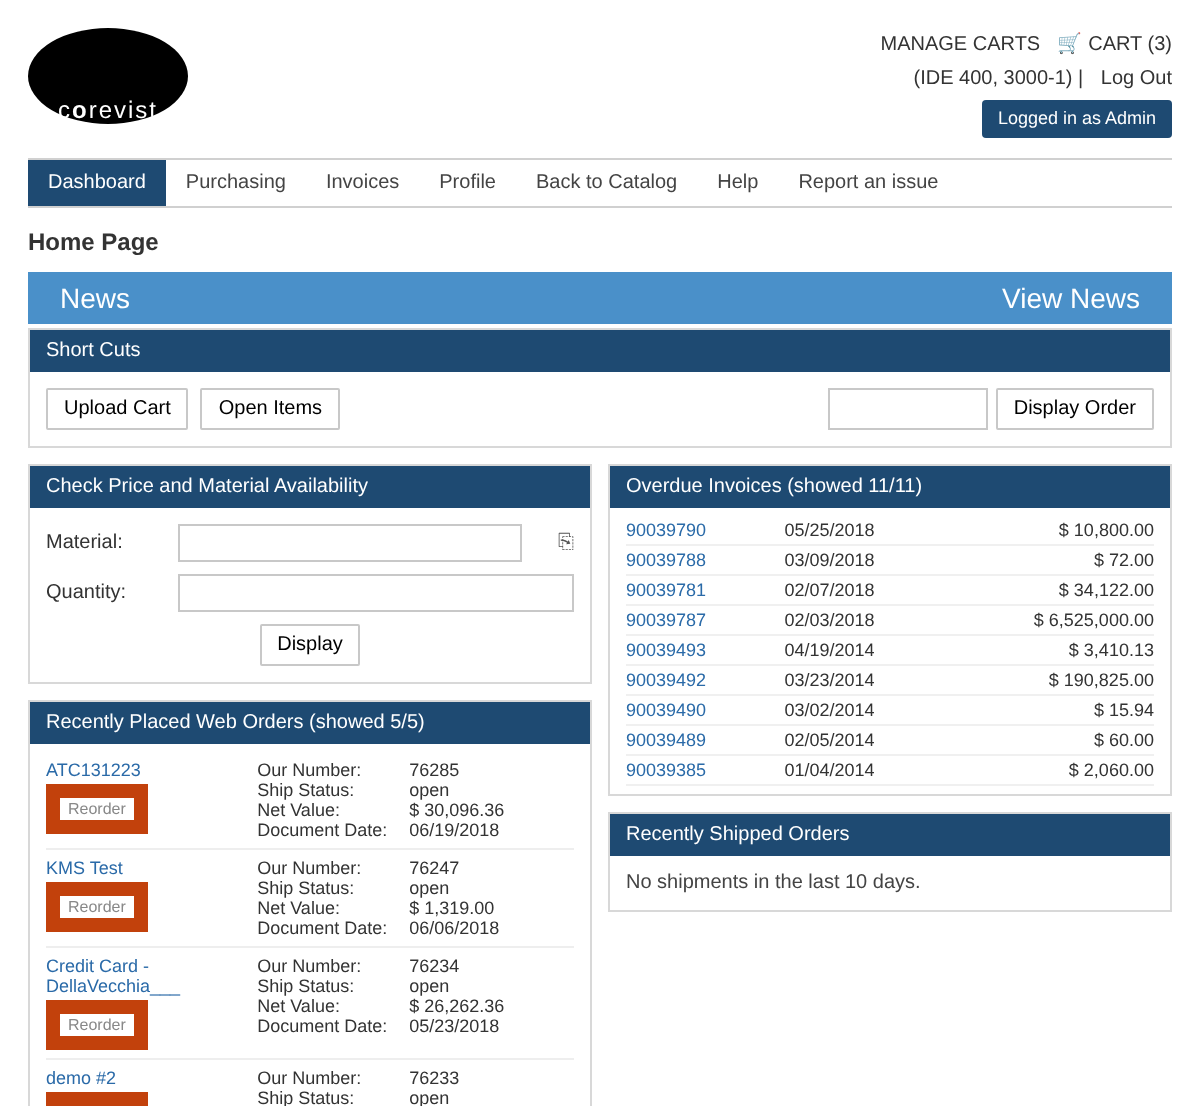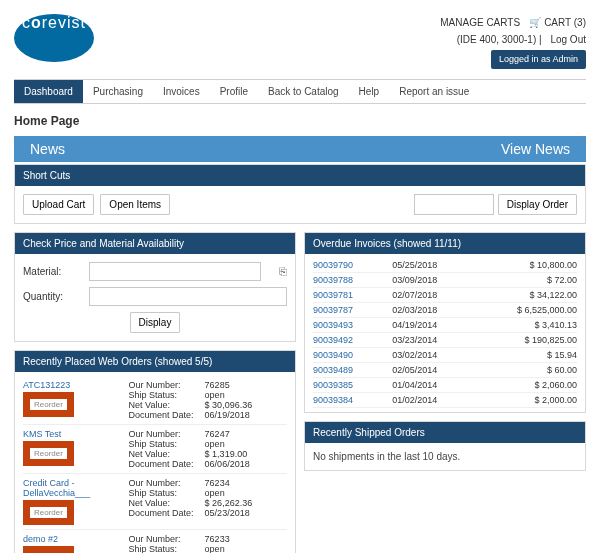--- a/index.html
+++ b/index.html
@@ -1,19 +1,19 @@
 <!DOCTYPE html>
 <html><head>
 <meta charset="utf-8">
 <style>
 *{box-sizing:border-box;margin:0;padding:0;font-family:Arial,Helvetica,sans-serif}
 body{background:#fff;font-size:11px;color:#333}
 .page{width:600px;height:553px;padding:14px;position:relative;overflow:hidden}
 .top{display:flex;justify-content:space-between;align-items:flex-start;margin-bottom:10px}
-.logo{background:#0369a1;width:80px;height:48px;border-radius:50%/50%;display:flex;align-items:flex-start;justify-content:center;color:#fff;font-size:16px;letter-spacing:1px}
+.logo{background:#000000;width:80px;height:48px;border-radius:50%/50%;display:flex;align-items:flex-end;justify-content:center;color:#fff;font-size:12px;letter-spacing:1px}
 .logo b{font-weight:bold}
 .toplinks{text-align:right;font-size:10px;line-height:1.7}
 .toplinks a{color:#333;text-decoration:none;margin-left:6px}
 .admin{display:inline-block;background:#1e4a72;color:#fff;padding:2px 8px;font-size:9px;border-radius:2px;margin-top:2px}
 .nav{border-top:1px solid #d0d0d0;border-bottom:1px solid #d0d0d0;display:flex;font-size:10px}
 .nav div{padding:6px 10px;cursor:pointer;color:#444}
 .nav .active{background:#1e4a72;color:#fff}
 .hp{font-size:12px;font-weight:bold;margin:10px 0 8px}
 .news{background:#4a90c9;color:#fff;padding:5px 16px;font-size:14px;display:flex;justify-content:space-between;margin-bottom:2px}
 .panel{border:1px solid #d8d8d8;margin-bottom:8px}
@@ -236,25 +236,20 @@
             <div class="inv">
               <span>90039489</span>
               <span>02/05/2014</span>
               <span>$ 60.00</span>
             </div>
             <div class="inv">
               <span>90039385</span>
               <span>01/04/2014</span>
               <span>$ 2,060.00</span>
             </div>
-            <div class="inv">
-              <span>90039384</span>
-              <span>01/02/2014</span>
-              <span>$ 2,000.00</span>
-            </div>
           </div>
     </div>
 
     <div class="panel">
       <div class="phead">Recently Shipped Orders</div>
       <div class="pbody">
             <div class="noship">No shipments in the last 10 days.</div>
           </div>
     </div>
   </div>

